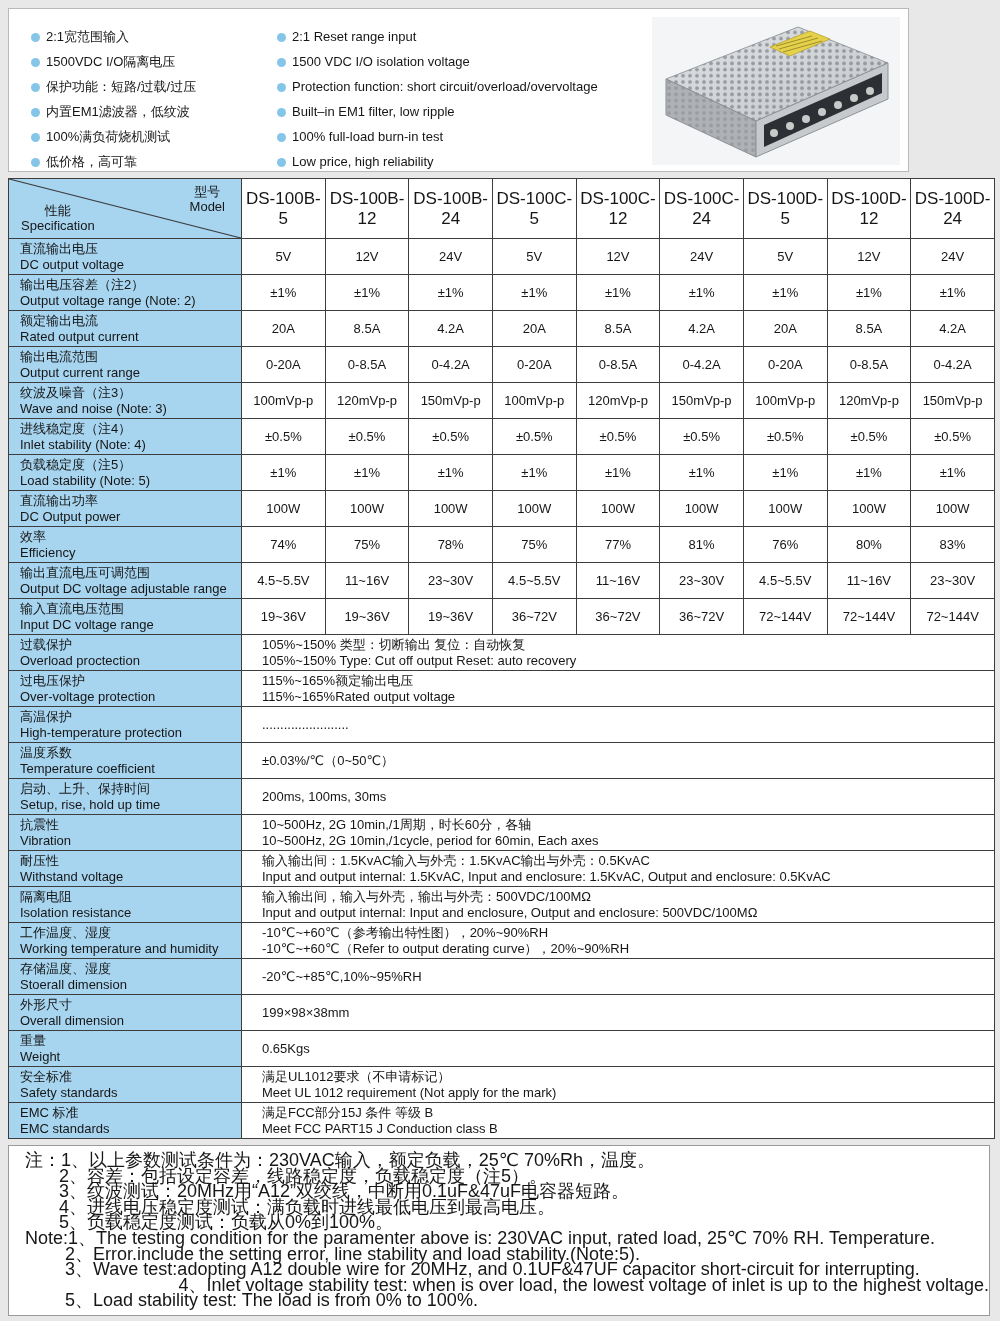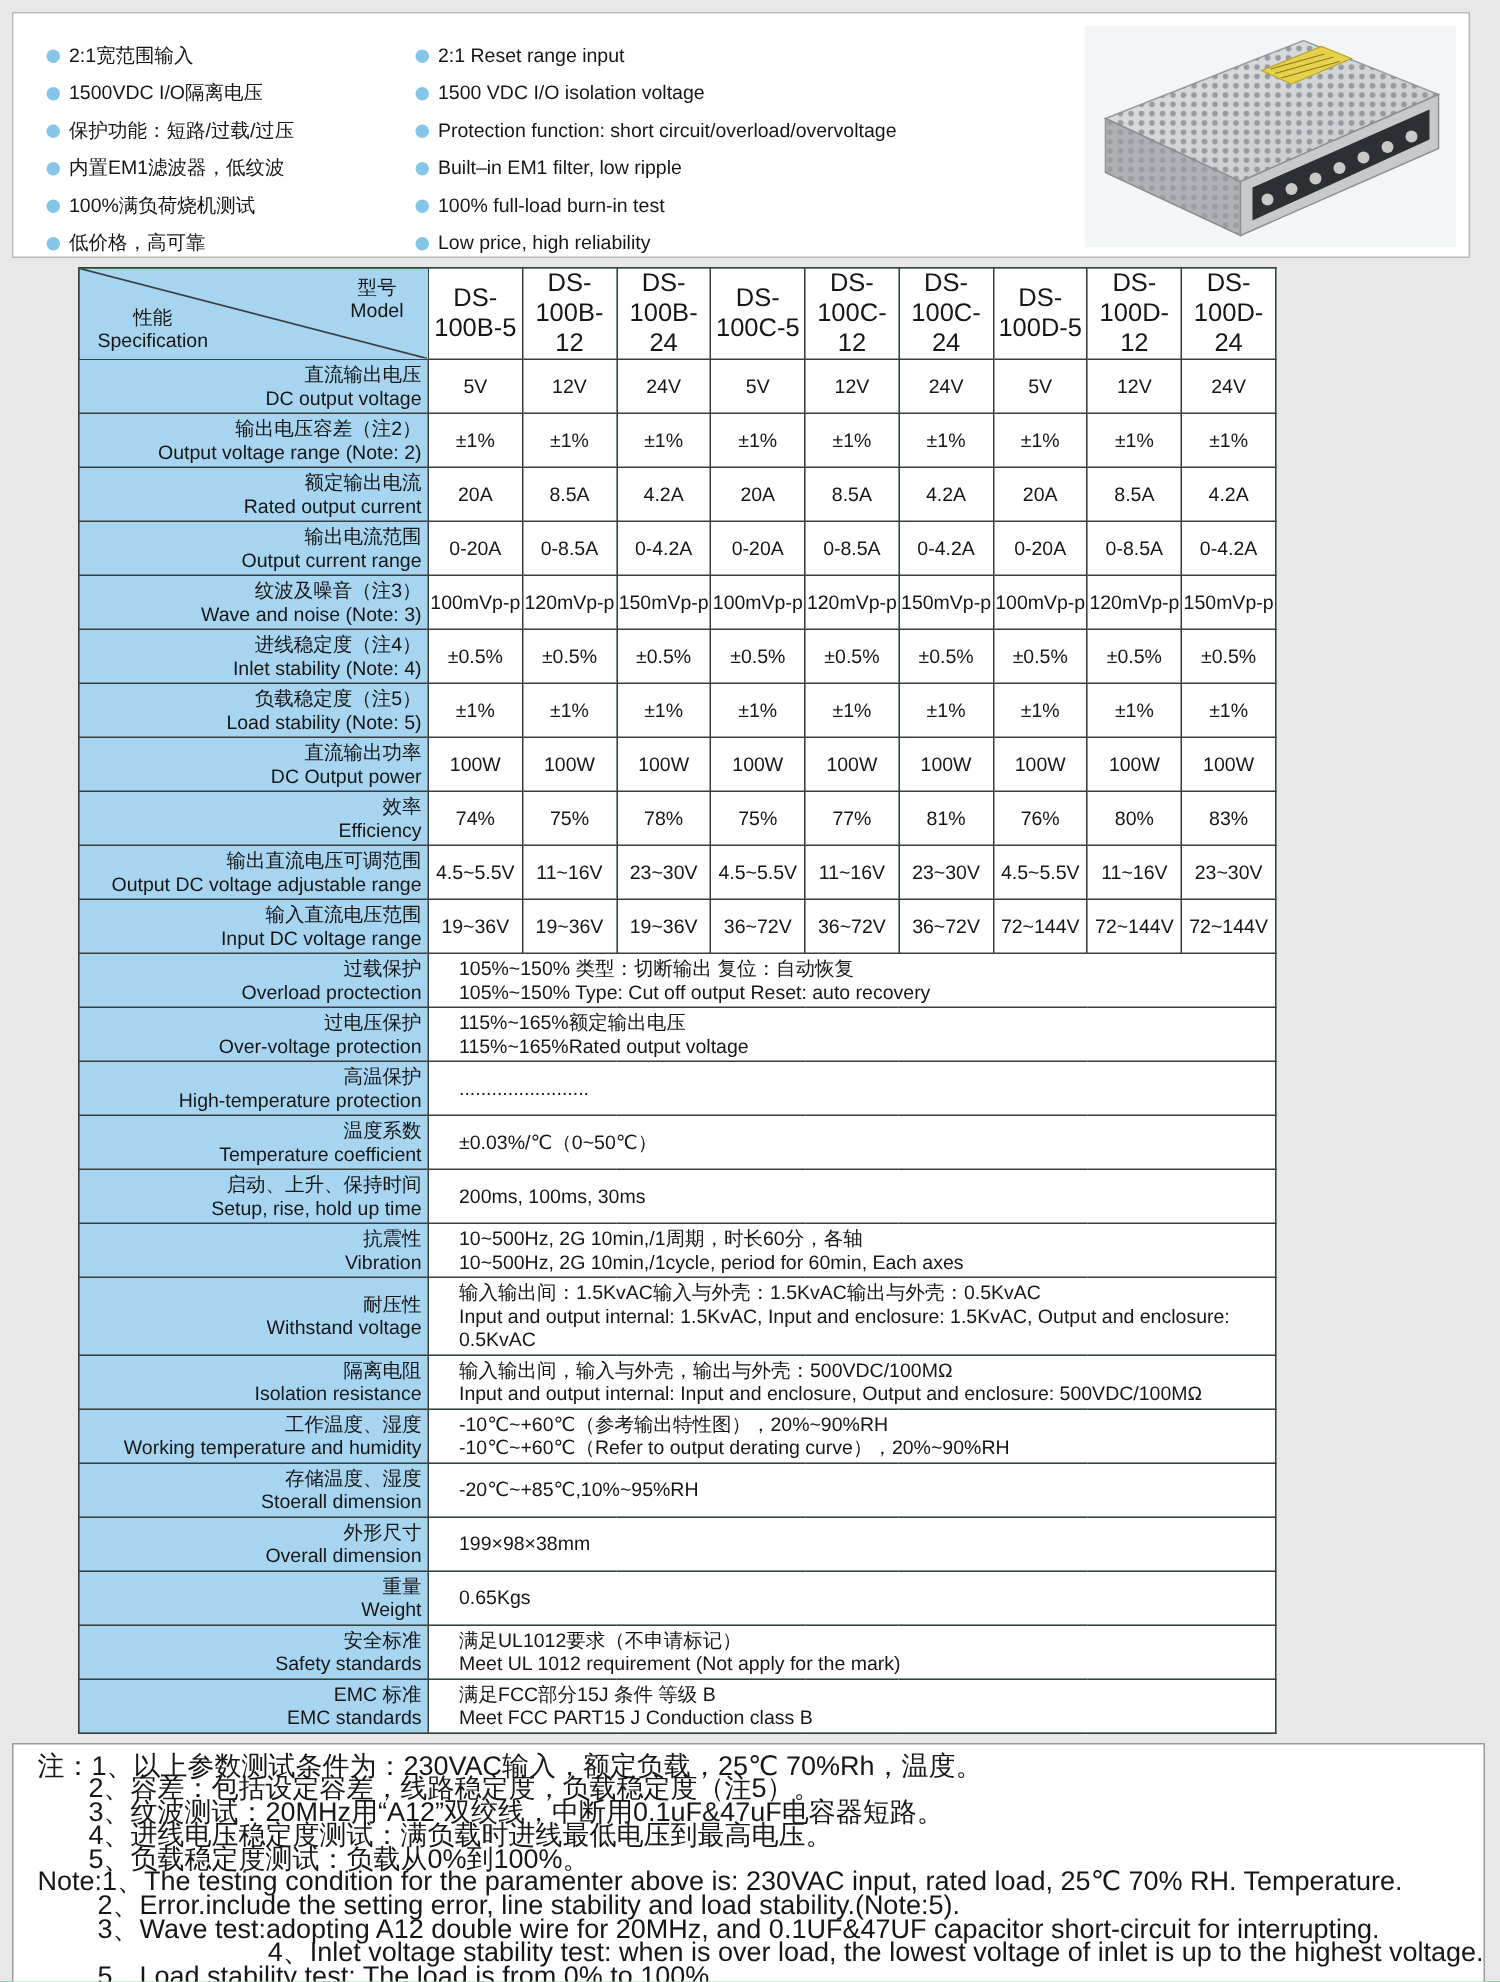--- a/index.html
+++ b/index.html
@@ -7,50 +7,49 @@
   body {
     height:1321px;
     background:#e8e8e8;
     font-family:"Liberation Sans","DejaVu Sans",sans-serif;
     color:#161616;
   }
   .canvas { width:1000px; height:1321px; padding:8px 8px 0 8px; }
 
   
   .features-box {
-    position:relative; width:972px; height:164px;
+    position:relative; width:901px; height:164px;
     background:#ffffff; border:1px solid #b9b9b9;
   }
   .feat-list { list-style:none; position:absolute; top:15px; }
   .feat-list.zh { left:22px; }
   .feat-list.en { left:268px; }
   .feat-list li { height:25px; line-height:25px; font-size:13px; white-space:nowrap; }
   .dot {
     display:inline-block; width:9px; height:9px; border-radius:50%;
     background:#85c6e8; margin-right:6px; vertical-align:-1px;
   }
   .product { position:absolute; right:8px; top:8px; width:248px; height:148px; }
 
   
   table.spec {
-    margin-top:6px; width:799px; border-collapse:collapse; table-layout:fixed;
-    background:#22c55e;
-    margin-left:44px;
+    margin-top:6px; width:987px; border-collapse:collapse; table-layout:fixed;
+    background:#0f172a;
   }
   table.spec td, table.spec th { border:1px solid #3d3d3d; }
   th.model-th { height:60px; font-weight:normal; font-size:17px; background:#fff; text-align:center; }
   td.corner {
     position:relative; background:#a7d5f0; height:60px; padding:0;
   }
   .corner svg.diag { position:absolute; left:0; top:0; width:100%; height:100%; }
   .corner-model { position:absolute; top:5px; right:16px; text-align:center; font-size:13px; line-height:15px; }
   .corner-spec  { position:absolute; bottom:5px; left:12px; text-align:center; font-size:13px; line-height:15px; }
   td.label-cell {
     background:#a7d5f0; padding:2px 4px 2px 11px;
-    font-size:13px; line-height:15.5px; text-align:right; vertical-align:middle;
+    font-size:13px; line-height:15.5px; text-align:left; vertical-align:middle;
   }
   tr.data-row td { height:35px; }
   td.val-cell { text-align:center; font-size:13px; background:#fff; }
   td.span-cell { text-align:left; padding:2px 6px 2px 20px; font-size:13px; line-height:15.5px; background:#fff; }
 
   
   .notes-box {
     margin-top:6px; width:982px; min-height:156px;
     background:#fff; border:1px solid #9a9a9a;
     padding:7px 0 6px 16px; font-size:18px; line-height:15.6px;

